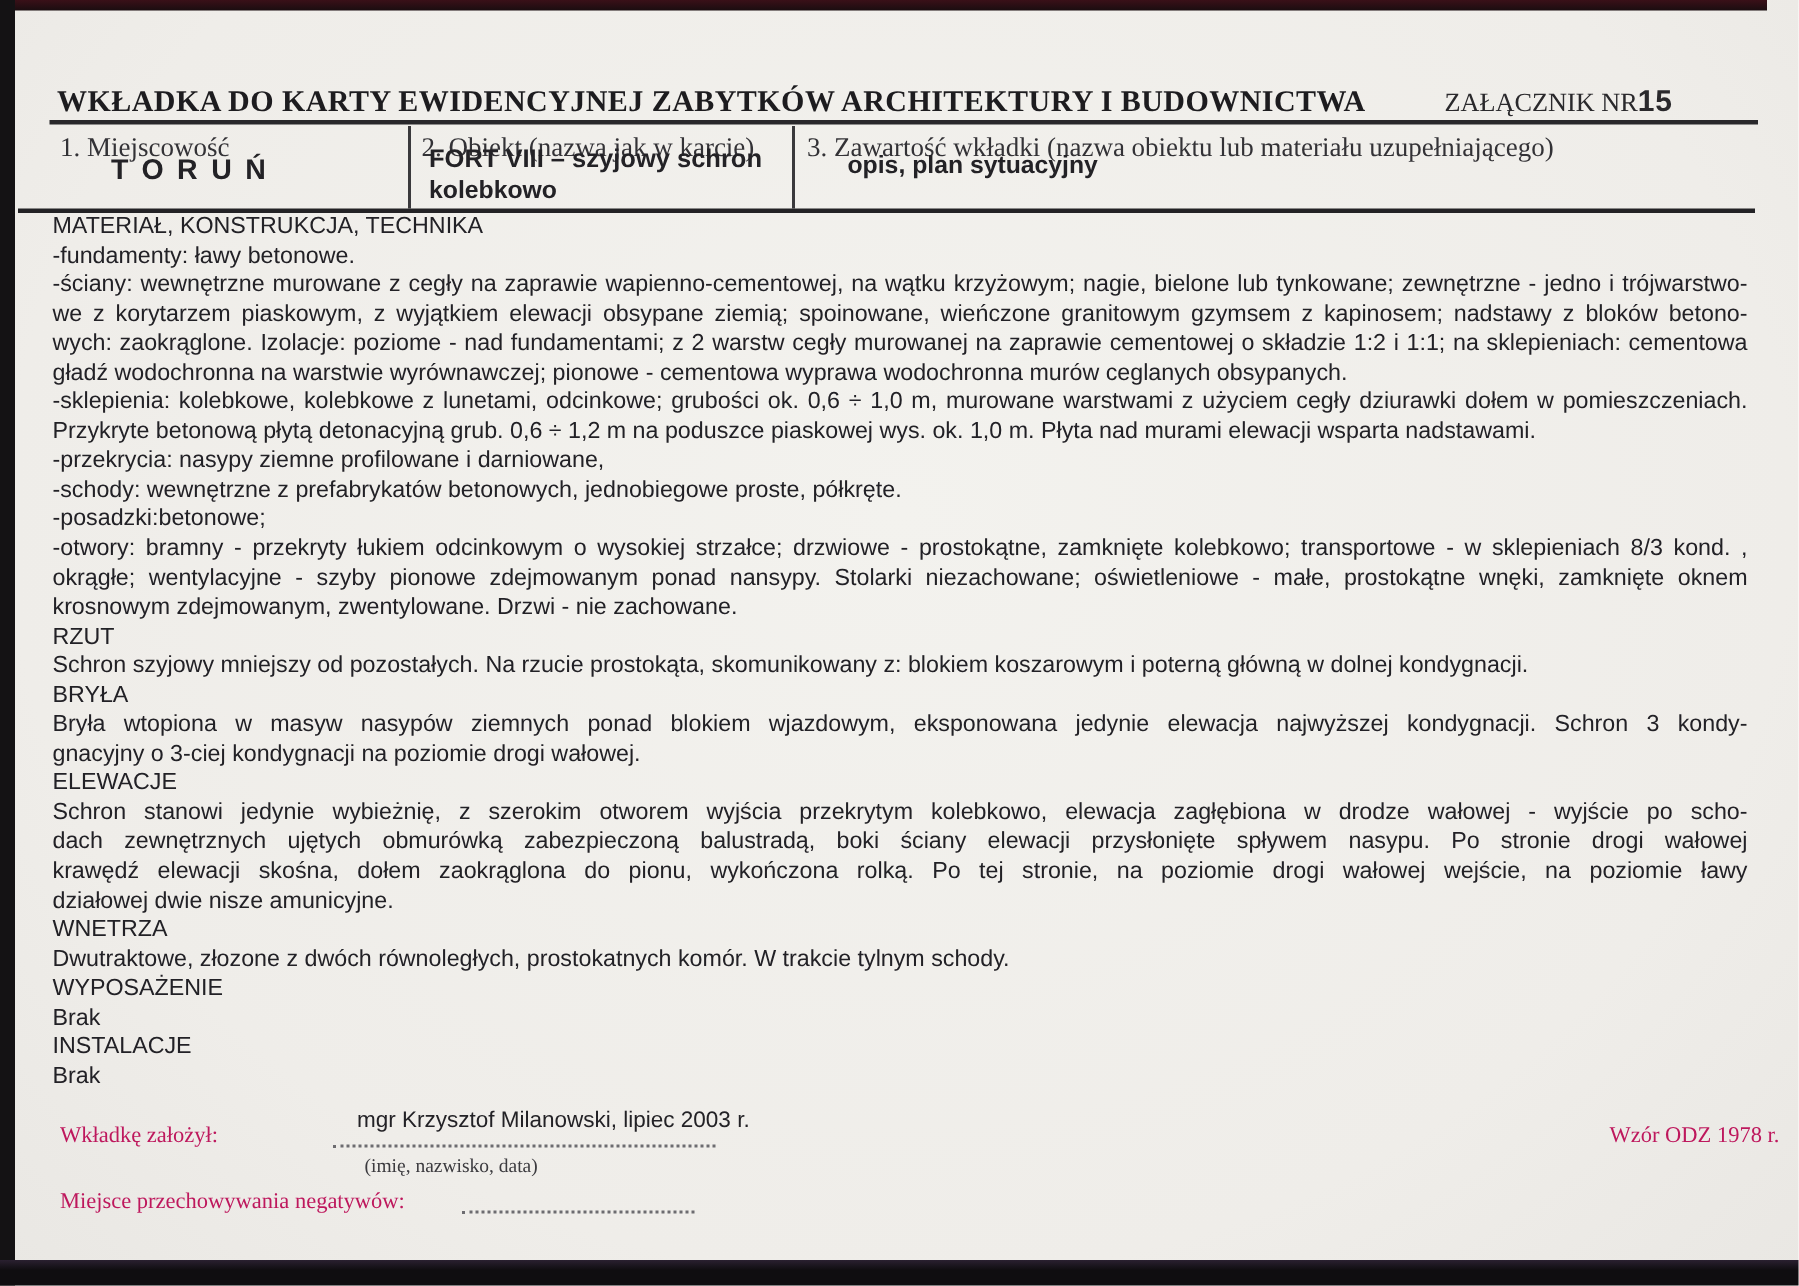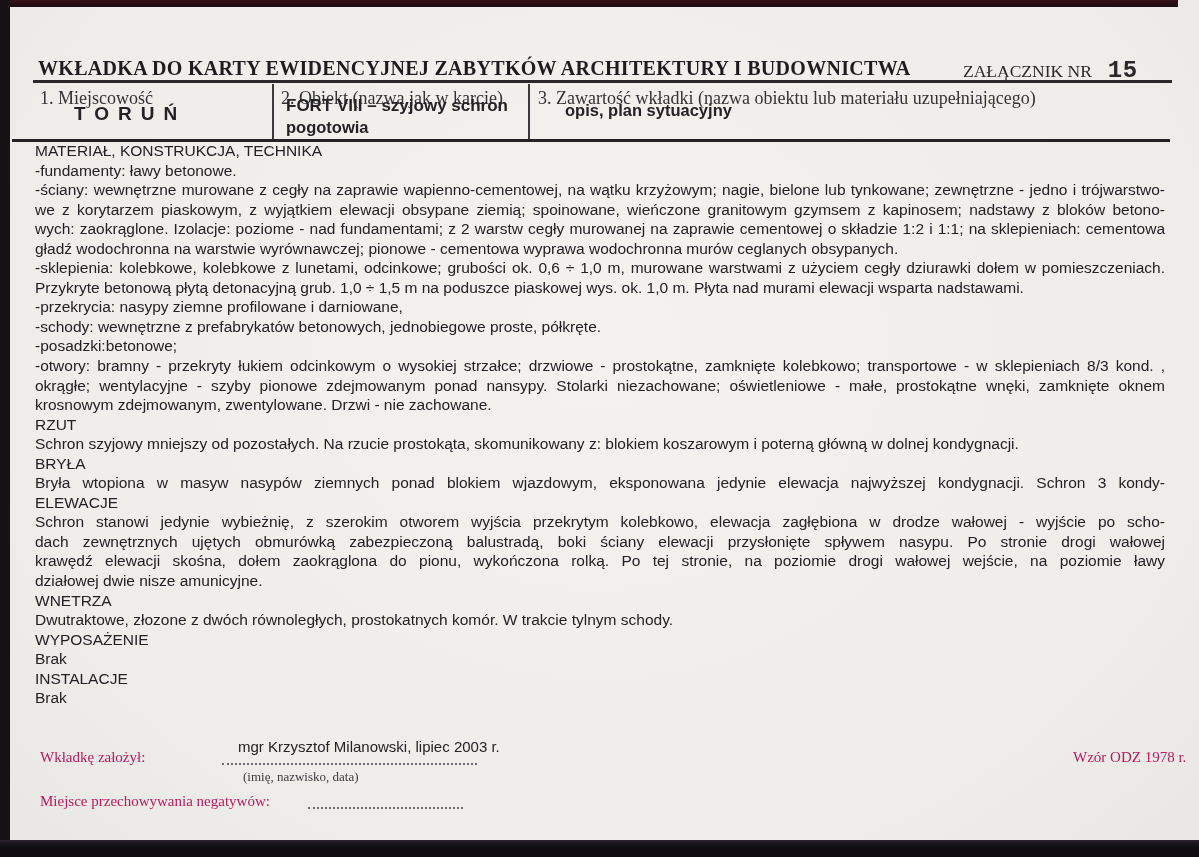--- a/index.html
+++ b/index.html
@@ -10,21 +10,21 @@
   }
   .bar-top{position:absolute;left:0;top:0;width:1178px;height:7px;background:linear-gradient(to bottom,#3a1018,#1a0d10);}
   .bar-left{position:absolute;left:0;top:0;width:10px;height:857px;background:#141214;}
   .bar-bottom{position:absolute;left:0;top:840px;width:1199px;height:17px;background:linear-gradient(to bottom,#2a2030,#0f0d10 40%);}
 
   .title{
     position:absolute;left:38px;top:57px;font-family:"Liberation Serif",serif;
     font-weight:bold;font-size:20px;letter-spacing:.3px;color:#1d1c1f;white-space:nowrap;
   }
   .annex{position:absolute;left:963px;top:57px;font-size:17.5px;color:#2a292c;white-space:nowrap;}
-  .annex .annex-no{font-family:Liberation Mono, monospace;font-weight:bold;font-size:24px;margin-left:16px;letter-spacing:.5px;}
+  .annex .annex-no{font-family:Liberation Sans, sans-serif;font-weight:bold;font-size:20px;margin-left:0;letter-spacing:.5px;}
 
   .rule{position:absolute;background:#29282b;}
   .rule-title{left:33px;top:80px;width:1139px;height:3px;}
   .rule-row{left:12px;top:139px;width:1158px;height:3px;background:#232225;}
   .vdiv{position:absolute;top:84px;width:2px;height:55px;background:#3a393c;}
   .vdiv-1{left:272px;}
   .vdiv-2{left:528px;}
 
   .lbl{position:absolute;font-size:18px;color:#333236;white-space:nowrap;}
   .typed{position:absolute;font-family:"Liberation Sans",sans-serif;font-weight:bold;color:#232226;white-space:nowrap;}
@@ -68,46 +68,47 @@
 <div class="rule rule-title"></div>
 
 <div class="vdiv vdiv-1"></div>
 <div class="vdiv vdiv-2"></div>
 
 <div class="lbl fld1-lbl">1. Miejscowość</div>
 <div class="typed fld1-val">TORUŃ</div>
 
 <div class="lbl fld2-lbl">2. Obiekt (nazwa jak w karcie)</div>
 <div class="typed fld2-val1">FORT VIII – szyjowy schron</div>
-<div class="typed fld2-val2">pogotowia</div>
+<div class="typed fld2-val2">kolebkowo</div>
 
 <div class="lbl fld3-lbl">3. Zawartość wkładki (nazwa obiektu lub materiału uzupełniającego)</div>
 <div class="typed fld3-val">opis, plan sytuacyjny</div>
 
 <div class="rule rule-row"></div>
 
 <div class="body-text">
     <div class="bline">MATERIAŁ, KONSTRUKCJA, TECHNIKA</div>
     <div class="bline">-fundamenty: ławy betonowe.</div>
     <div class="bline j">-ściany: wewnętrzne murowane z cegły na zaprawie wapienno-cementowej, na wątku krzyżowym; nagie, bielone lub tynkowane; zewnętrzne - jedno i trójwarstwo-</div>
     <div class="bline j">we z korytarzem piaskowym, z wyjątkiem elewacji obsypane ziemią; spoinowane, wieńczone granitowym gzymsem z kapinosem; nadstawy z bloków betono-</div>
     <div class="bline j">wych: zaokrąglone. Izolacje: poziome - nad fundamentami; z 2 warstw cegły murowanej na zaprawie cementowej o składzie 1:2 i 1:1; na sklepieniach: cementowa</div>
     <div class="bline">gładź wodochronna na warstwie wyrównawczej; pionowe - cementowa wyprawa wodochronna murów ceglanych obsypanych.</div>
     <div class="bline j">-sklepienia: kolebkowe, kolebkowe z lunetami, odcinkowe; grubości ok. 0,6 ÷ 1,0 m, murowane warstwami z użyciem cegły dziurawki dołem w pomieszczeniach.</div>
-    <div class="bline">Przykryte betonową płytą detonacyjną grub. 1,0 ÷ 1,5 m na poduszce piaskowej wys. ok. 1,0 m. Płyta nad murami elewacji wsparta nadstawami.</div>
+    <div class="bline">Przykryte betonową płytą detonacyjną grub. 0,6 ÷ 1,2 m na poduszce piaskowej wys. ok. 1,0 m. Płyta nad murami elewacji wsparta nadstawami.</div>
     <div class="bline">-przekrycia: nasypy ziemne profilowane i darniowane,</div>
     <div class="bline">-schody: wewnętrzne z prefabrykatów betonowych, jednobiegowe proste, półkręte.</div>
     <div class="bline">-posadzki:betonowe;</div>
     <div class="bline j">-otwory: bramny - przekryty łukiem odcinkowym o wysokiej strzałce; drzwiowe - prostokątne, zamknięte kolebkowo; transportowe - w sklepieniach 8/3 kond. ,</div>
     <div class="bline j">okrągłe; wentylacyjne - szyby pionowe zdejmowanym ponad nansypy. Stolarki niezachowane; oświetleniowe - małe, prostokątne wnęki, zamknięte oknem</div>
     <div class="bline">krosnowym zdejmowanym, zwentylowane. Drzwi - nie zachowane.</div>
     <div class="bline">RZUT</div>
     <div class="bline">Schron szyjowy mniejszy od pozostałych. Na rzucie prostokąta, skomunikowany z: blokiem koszarowym i poterną główną w dolnej kondygnacji.</div>
     <div class="bline">BRYŁA</div>
     <div class="bline j">Bryła wtopiona w masyw nasypów ziemnych ponad blokiem wjazdowym, eksponowana jedynie elewacja najwyższej kondygnacji. Schron 3 kondy-</div>
+    <div class="bline">gnacyjny o 3-ciej kondygnacji na poziomie drogi wałowej.</div>
     <div class="bline">ELEWACJE</div>
     <div class="bline j">Schron stanowi jedynie wybieżnię, z szerokim otworem wyjścia przekrytym kolebkowo, elewacja zagłębiona w drodze wałowej - wyjście po scho-</div>
     <div class="bline j">dach zewnętrznych ujętych obmurówką zabezpieczoną balustradą, boki ściany elewacji przysłonięte spływem nasypu. Po stronie drogi wałowej</div>
     <div class="bline j">krawędź elewacji skośna, dołem zaokrąglona do pionu, wykończona rolką. Po tej stronie, na poziomie drogi wałowej wejście, na poziomie ławy</div>
     <div class="bline">działowej dwie nisze amunicyjne.</div>
     <div class="bline">WNETRZA</div>
     <div class="bline">Dwutraktowe, złozone z dwóch równoległych, prostokatnych komór. W trakcie tylnym schody.</div>
     <div class="bline">WYPOSAŻENIE</div>
     <div class="bline">Brak</div>
     <div class="bline">INSTALACJE</div>

